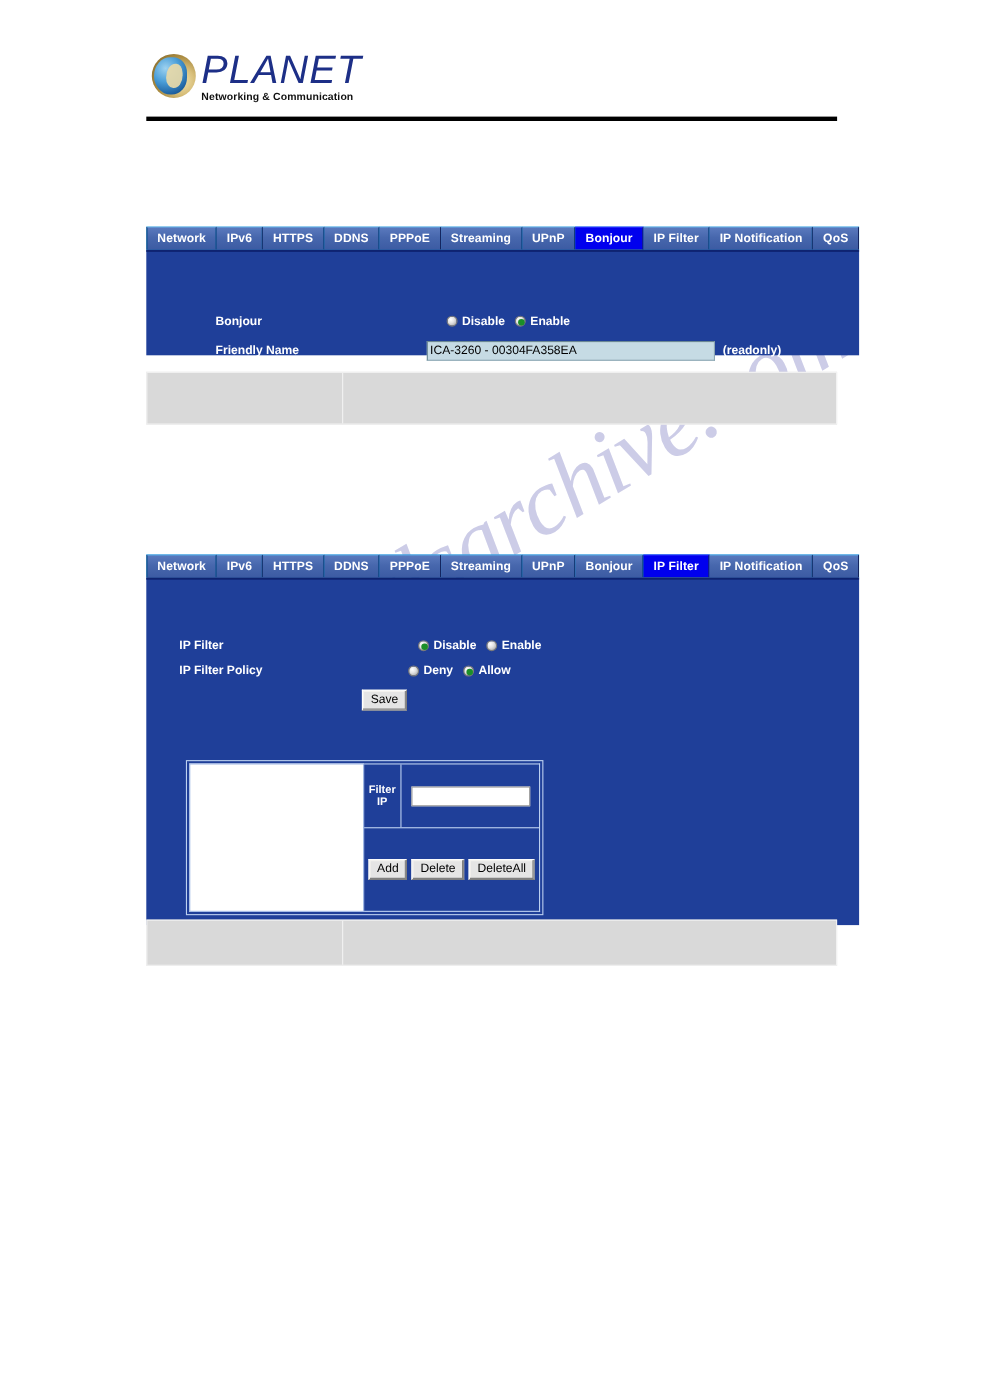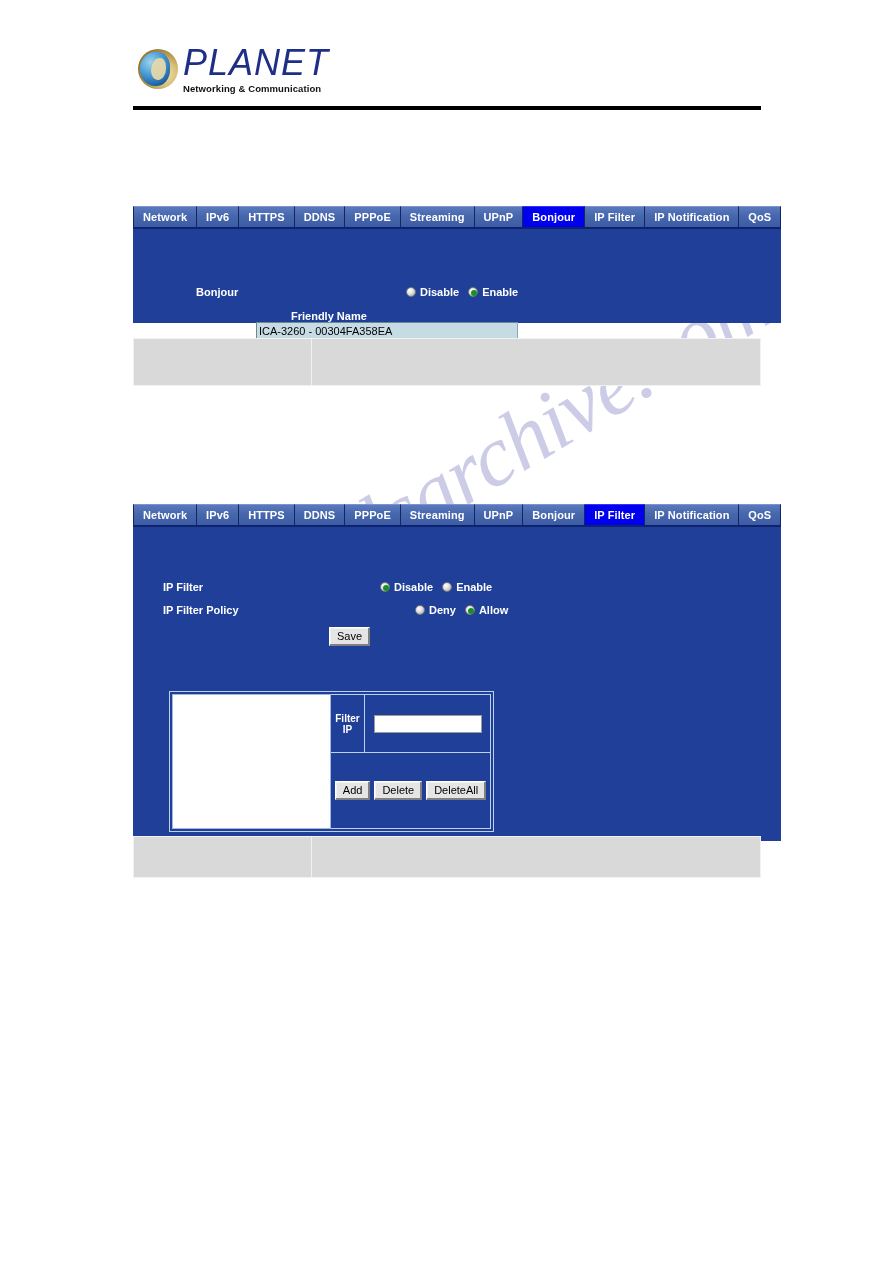--- a/index.html
+++ b/index.html
@@ -342,21 +342,21 @@
             <span class="radio"></span>
             <span class="radio-label">Disable</span>
           </label>
           <label class="radio-opt">
             <span class="radio on"></span>
             <span class="radio-label">Enable</span>
           </label>
         </div>
       </div>
 
-      <div class="form-row" style="left:63px; top:81px;flex-direction:column;">
+      <div class="form-row" style="left:63px; top:81px;">
         <div class="form-label" style="width:132px;">Friendly Name</div>
         <input class="txt-input" style="width: 262px; margin-left: 60px;" type="text" value="ICA-3260 - 00304FA358EA">
         <span class="readonly-note">(readonly)</span>
       </div>
 
     </div>
   </div>
 
   <div class="grey-table" id="grey-1">
     <div class="grey-cell-left"></div>
@@ -390,21 +390,21 @@
           </label>
           <label class="radio-opt">
             <span class="radio"></span>
             <span class="radio-label">Enable</span>
           </label>
         </div>
       </div>
 
       <div class="form-row" style="left:30px; top:77px;">
         <div class="form-label" style="width:140px;">IP Filter Policy</div>
-        <div class="radio-group" style="margin-left:98px;">
+        <div class="radio-group" style="margin-left:54px;">
           <label class="radio-opt">
             <span class="radio"></span>
             <span class="radio-label">Deny</span>
           </label>
           <label class="radio-opt">
             <span class="radio on"></span>
             <span class="radio-label">Allow</span>
           </label>
         </div>
       </div>

